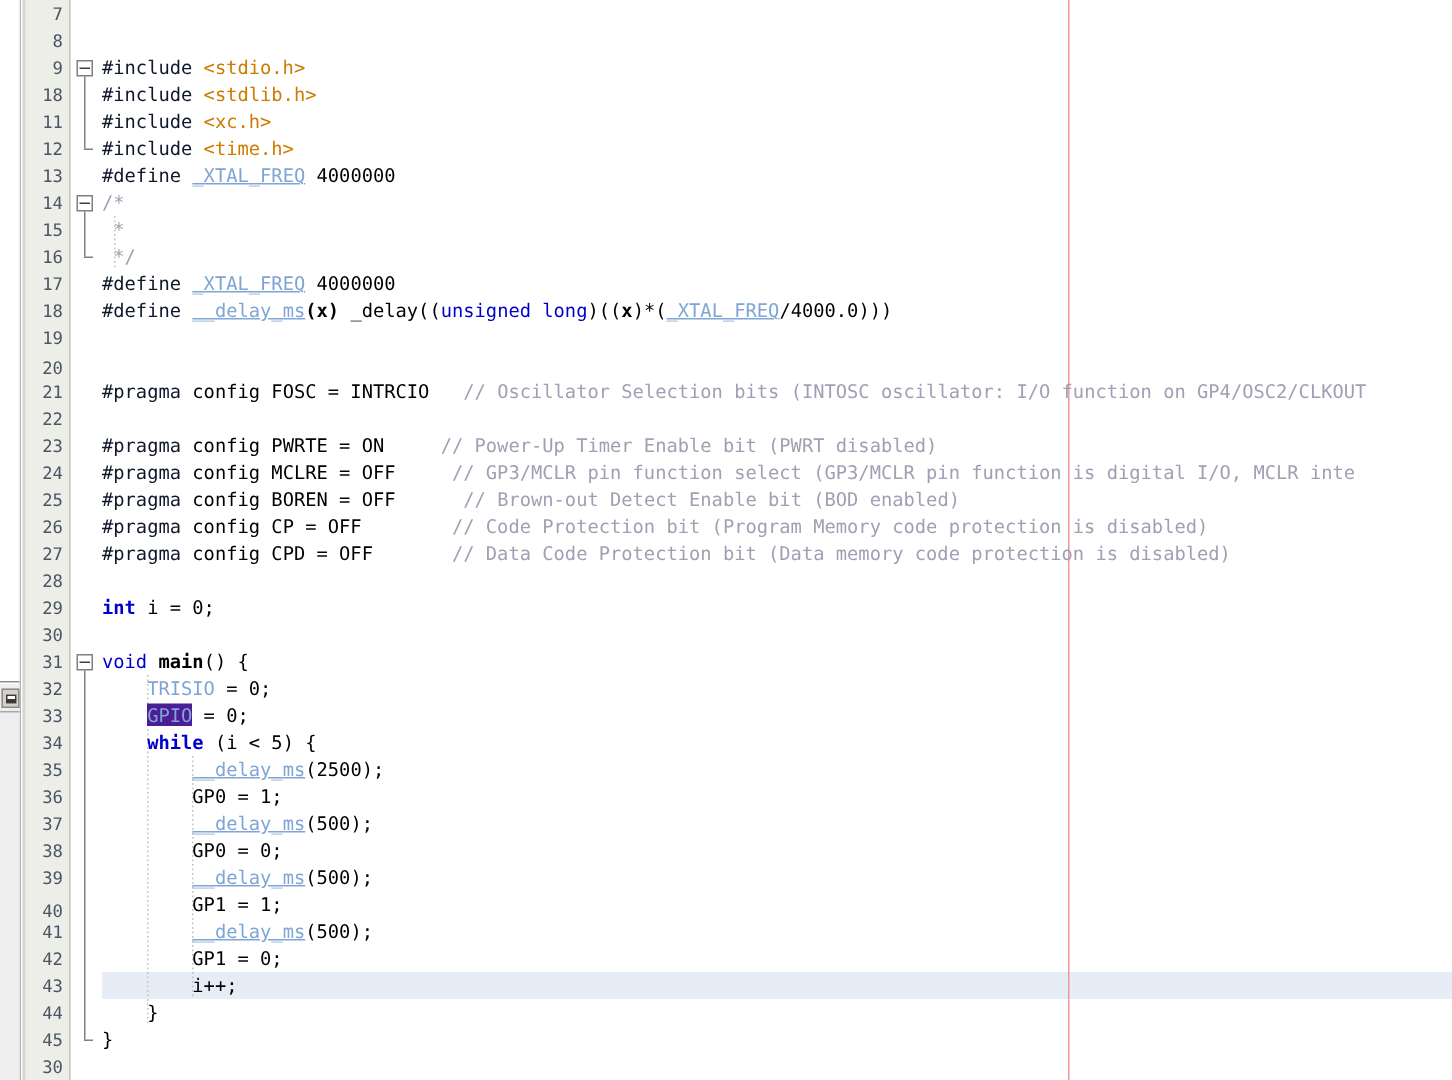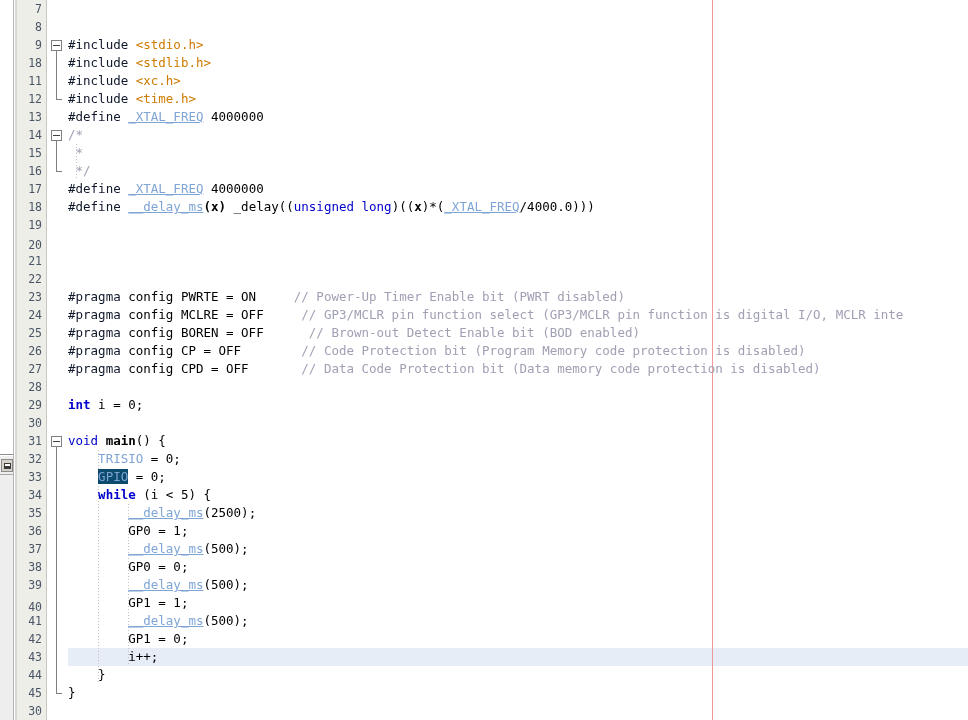--- a/index.html
+++ b/index.html
@@ -187,21 +187,21 @@
   
   .t-pp       { color: #0f172a; margin-top: 36px; }            
   .t-str      { color: #ce7b00; }            
   .t-macro    { color: #7fa5d6; text-decoration: underline; }
   .t-kw       { color: #0000cc; font-weight: bold; }
   .t-kw2      { color: #0000cc; }
   .t-ident    { color: #000000; font-weight: bold; }
   .t-field    { color: #7fa5d6; }
   .t-comment  { color: #a0a0b4; }
   .t-plain    { color: #000000; }
-  .hl-occur   { background: #0c4a6e; }
+  .hl-occur   { background: #4c1d95; }
 </style>
 </head>
 <body>
 
 <div id="editor-window">
 
   <div id="left-strip">
     <div id="left-strip-top"></div>
     <div id="left-strip-bottom"></div>
     <div id="panel-toggle-button">
@@ -274,20 +274,21 @@
       <div class="code-line" style="top: 36px;"><span class="t-pp">#include </span><span class="t-str">&lt;stdio.h&gt;</span></div>
       <div class="code-line" style="top: 54px;"><span class="t-pp">#include </span><span class="t-str">&lt;stdlib.h&gt;</span></div>
       <div class="code-line" style="top: 72px;"><span class="t-pp">#include </span><span class="t-str">&lt;xc.h&gt;</span></div>
       <div class="code-line" style="top: 90px;"><span class="t-pp">#include </span><span class="t-str">&lt;time.h&gt;</span></div>
       <div class="code-line" style="top: 108px;"><span class="t-pp">#define </span><span class="t-macro">_XTAL_FREQ</span><span class="t-plain"> 4000000</span></div>
       <div class="code-line" style="top: 126px;"><span class="t-comment">/*</span></div>
       <div class="code-line" style="top: 144px;"><span class="t-comment"> *</span></div>
       <div class="code-line" style="top: 162px;"><span class="t-comment"> */</span></div>
       <div class="code-line" style="top: 180px;"><span class="t-pp">#define </span><span class="t-macro">_XTAL_FREQ</span><span class="t-plain"> 4000000</span></div>
       <div class="code-line" style="top: 198px;"><span class="t-pp">#define </span><span class="t-macro">__delay_ms</span><span class="t-ident">(x)</span><span class="t-plain"> _delay((</span><span class="t-kw2">unsigned long</span><span class="t-plain">)((</span><span class="t-ident">x</span><span class="t-plain">)*(</span><span class="t-macro">_XTAL_FREQ</span><span class="t-plain">/4000.0)))</span></div>
+      <div class="code-line" style="top: 252px;"><span class="t-pp">#pragma</span><span class="t-plain"> config FOSC = INTRCIO   </span><span class="t-comment">// Oscillator Selection bits (INTOSC oscillator: I/O function on GP4/OSC2/CLKOUT</span></div>
       <div class="code-line" style="top: 288px;"><span class="t-pp">#pragma</span><span class="t-plain"> config PWRTE = ON     </span><span class="t-comment">// Power-Up Timer Enable bit (PWRT disabled)</span></div>
       <div class="code-line" style="top: 306px;"><span class="t-pp">#pragma</span><span class="t-plain"> config MCLRE = OFF     </span><span class="t-comment">// GP3/MCLR pin function select (GP3/MCLR pin function is digital I/O, MCLR inte</span></div>
       <div class="code-line" style="top: 324px;"><span class="t-pp">#pragma</span><span class="t-plain"> config BOREN = OFF      </span><span class="t-comment">// Brown-out Detect Enable bit (BOD enabled)</span></div>
       <div class="code-line" style="top: 342px;"><span class="t-pp">#pragma</span><span class="t-plain"> config CP = OFF        </span><span class="t-comment">// Code Protection bit (Program Memory code protection is disabled)</span></div>
       <div class="code-line" style="top: 360px;"><span class="t-pp">#pragma</span><span class="t-plain"> config CPD = OFF       </span><span class="t-comment">// Data Code Protection bit (Data memory code protection is disabled)</span></div>
       <div class="code-line" style="top: 396px;"><span class="t-kw">int</span><span class="t-plain"> i = 0;</span></div>
       <div class="code-line" style="top: 432px;"><span class="t-kw2">void</span><span class="t-plain"> </span><span class="t-ident">main</span><span class="t-plain">() {</span></div>
       <div class="code-line" style="top: 450px;"><span class="t-plain">    </span><span class="t-field">TRISIO</span><span class="t-plain"> = 0;</span></div>
       <div class="code-line" style="top: 468px;"><span class="t-plain">    </span><span class="t-field hl-occur">GPIO</span><span class="t-plain"> = 0;</span></div>
       <div class="code-line" style="top: 486px;"><span class="t-plain">    </span><span class="t-kw">while</span><span class="t-plain"> (i &lt; 5) {</span></div>

